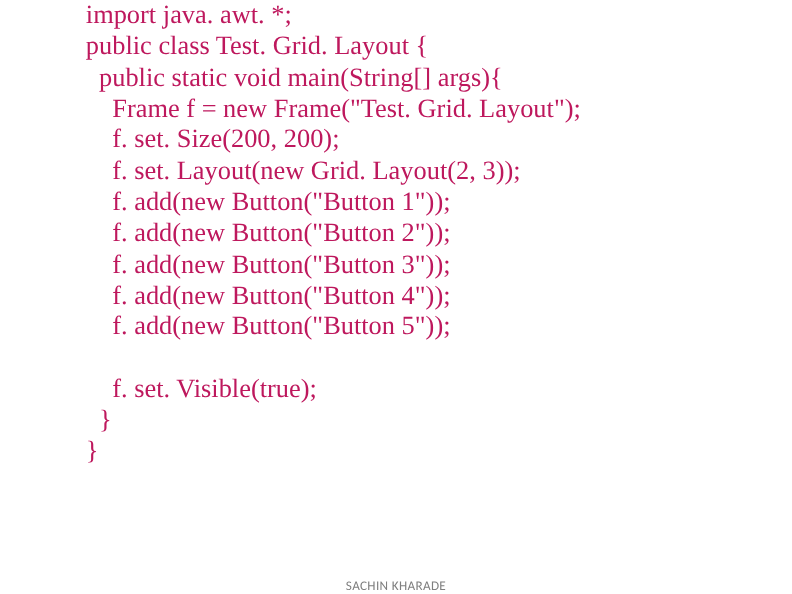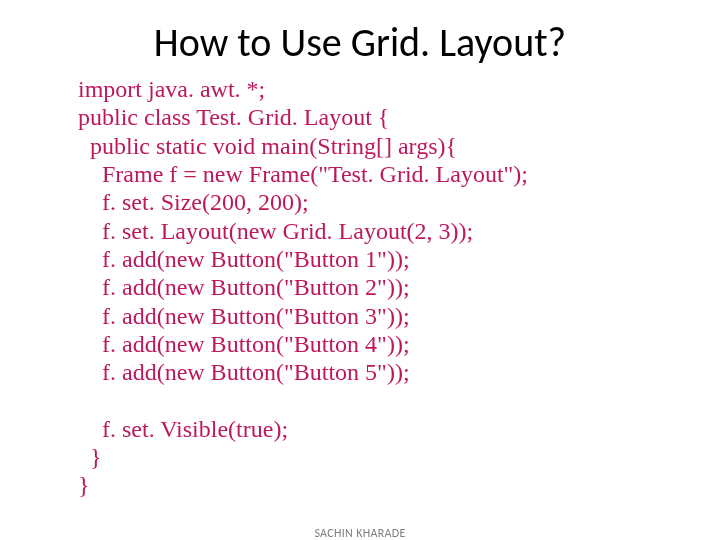--- a/index.html
+++ b/index.html
@@ -46,21 +46,20 @@
     font-family: Calibri, Arial, sans-serif;
     font-size: 12px;
     color: #7f7f7f;
     letter-spacing: 0.3px;
   }
 </style>
 </head>
 <body>
 
 <div class="slide">
-  <h1 class="title">How to Use Grid. Layout?</h1>
 
   <div class="code-block"><span>import java. awt. *;</span>
 <span>public class Test. Grid. Layout {</span>
 <span>  public static void main(String[] args){</span>
 <span>    Frame f = new Frame("Test. Grid. Layout");</span>
 <span>    f. set. Size(200, 200);</span>
 <span>    f. set. Layout(new Grid. Layout(2, 3));</span>
 <span>    f. add(new Button("Button 1"));</span>
 <span>    f. add(new Button("Button 2"));</span>
 <span>    f. add(new Button("Button 3"));</span>

